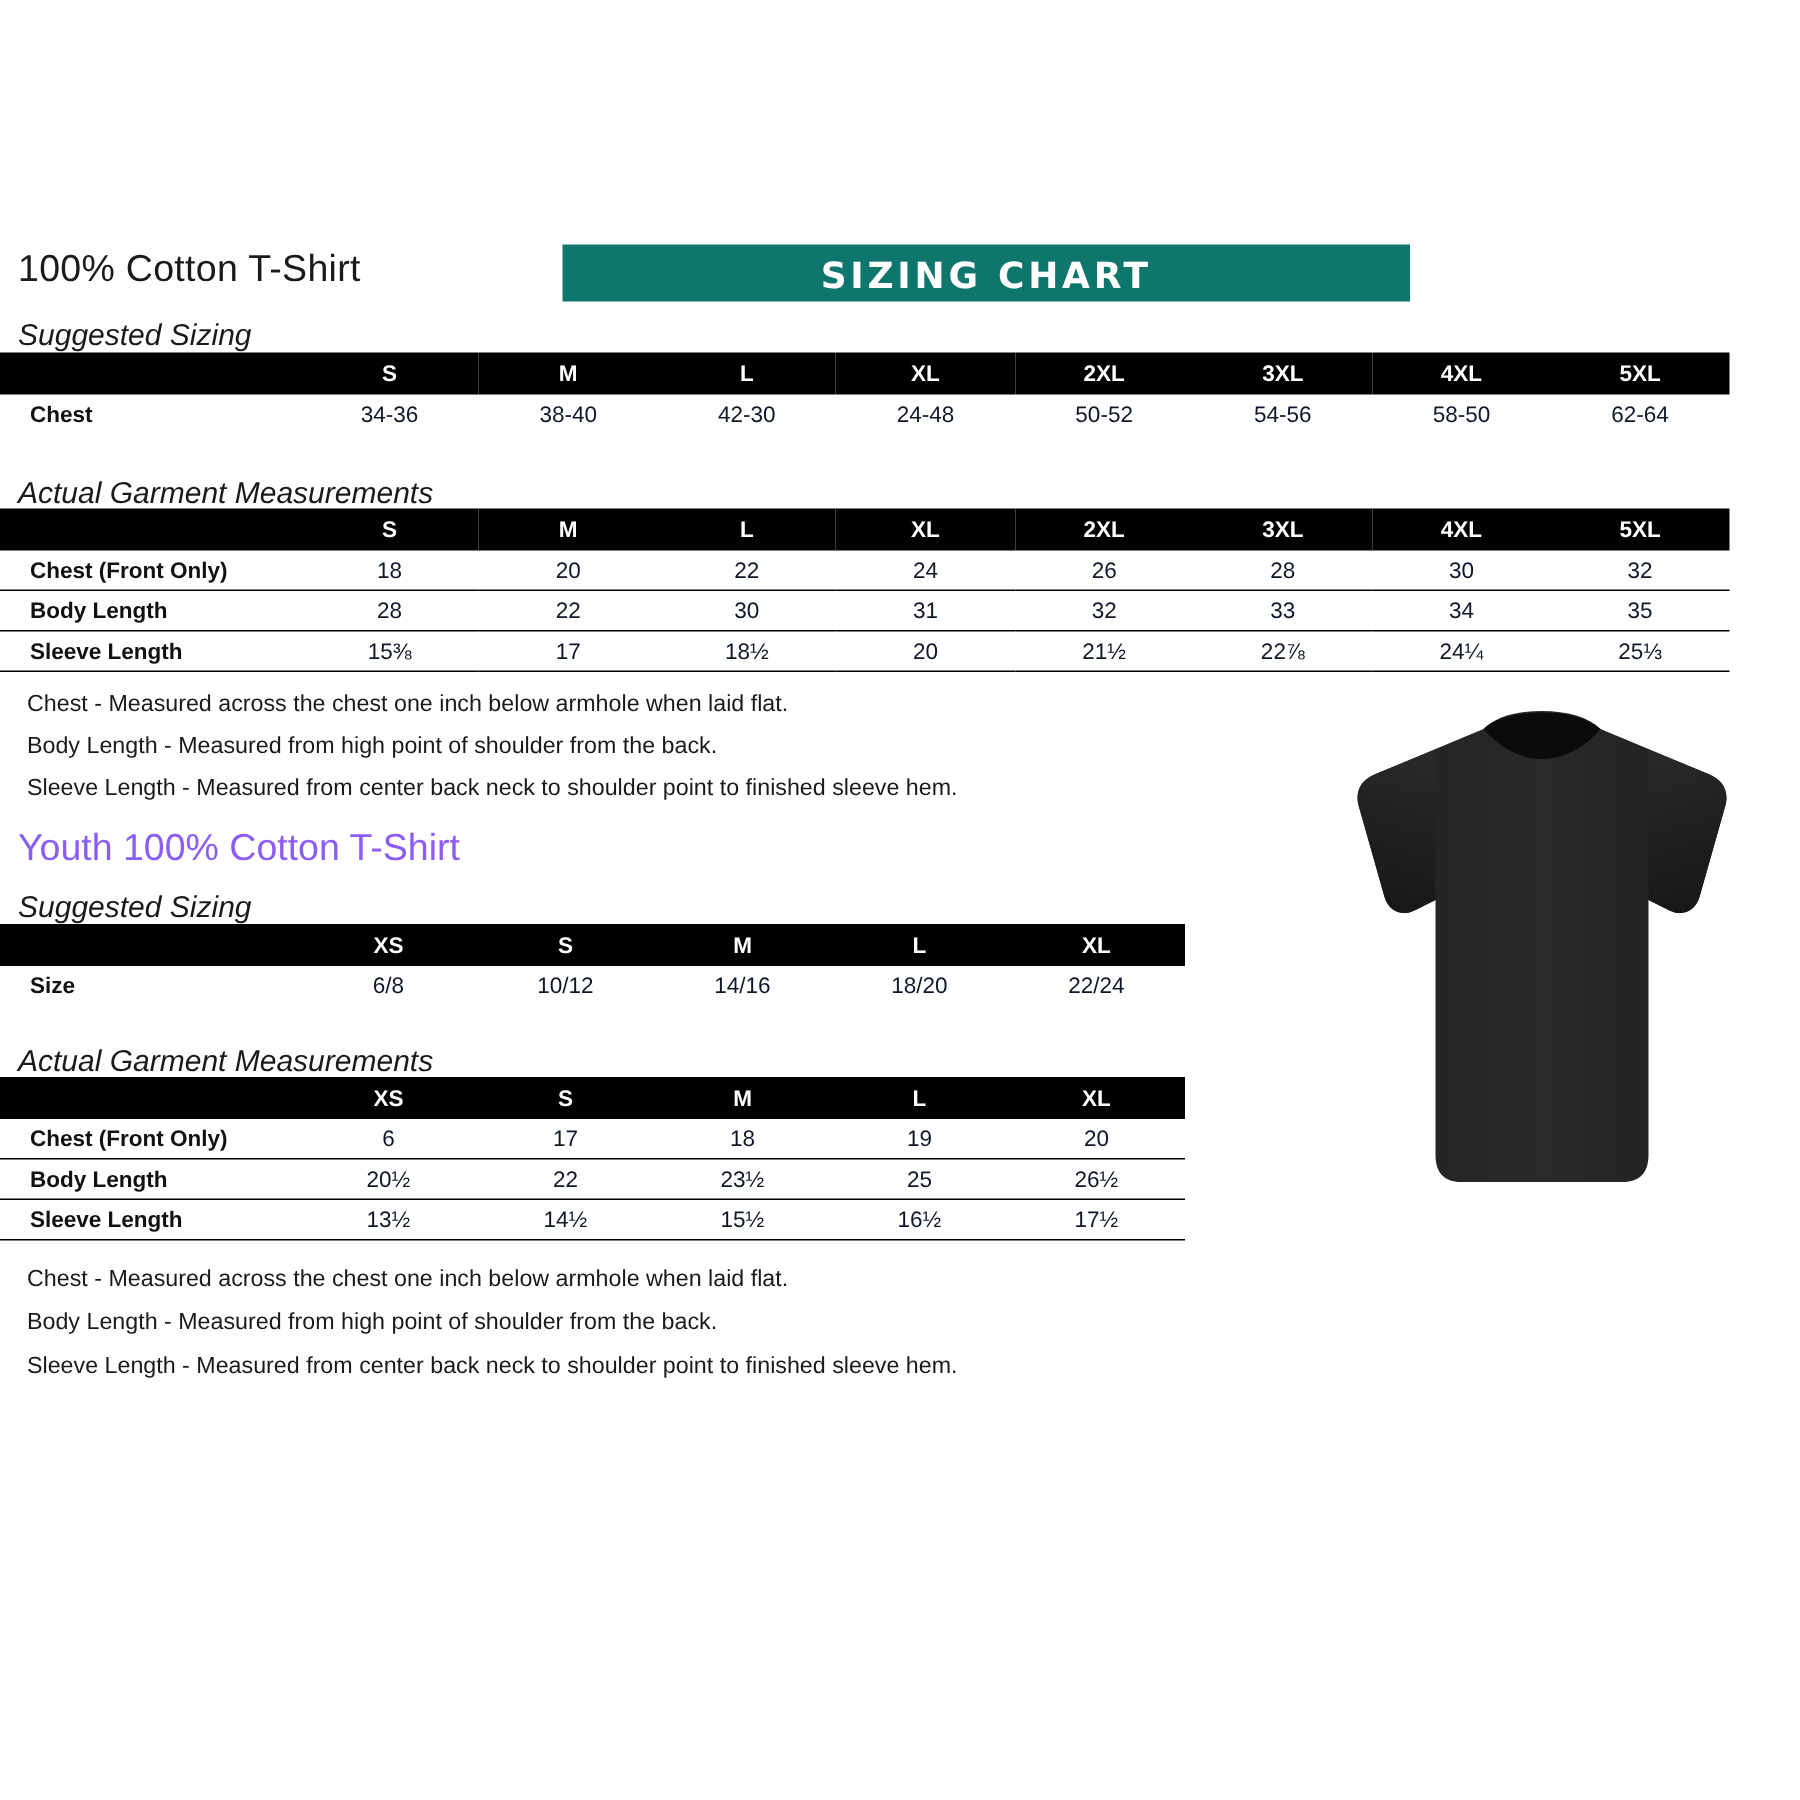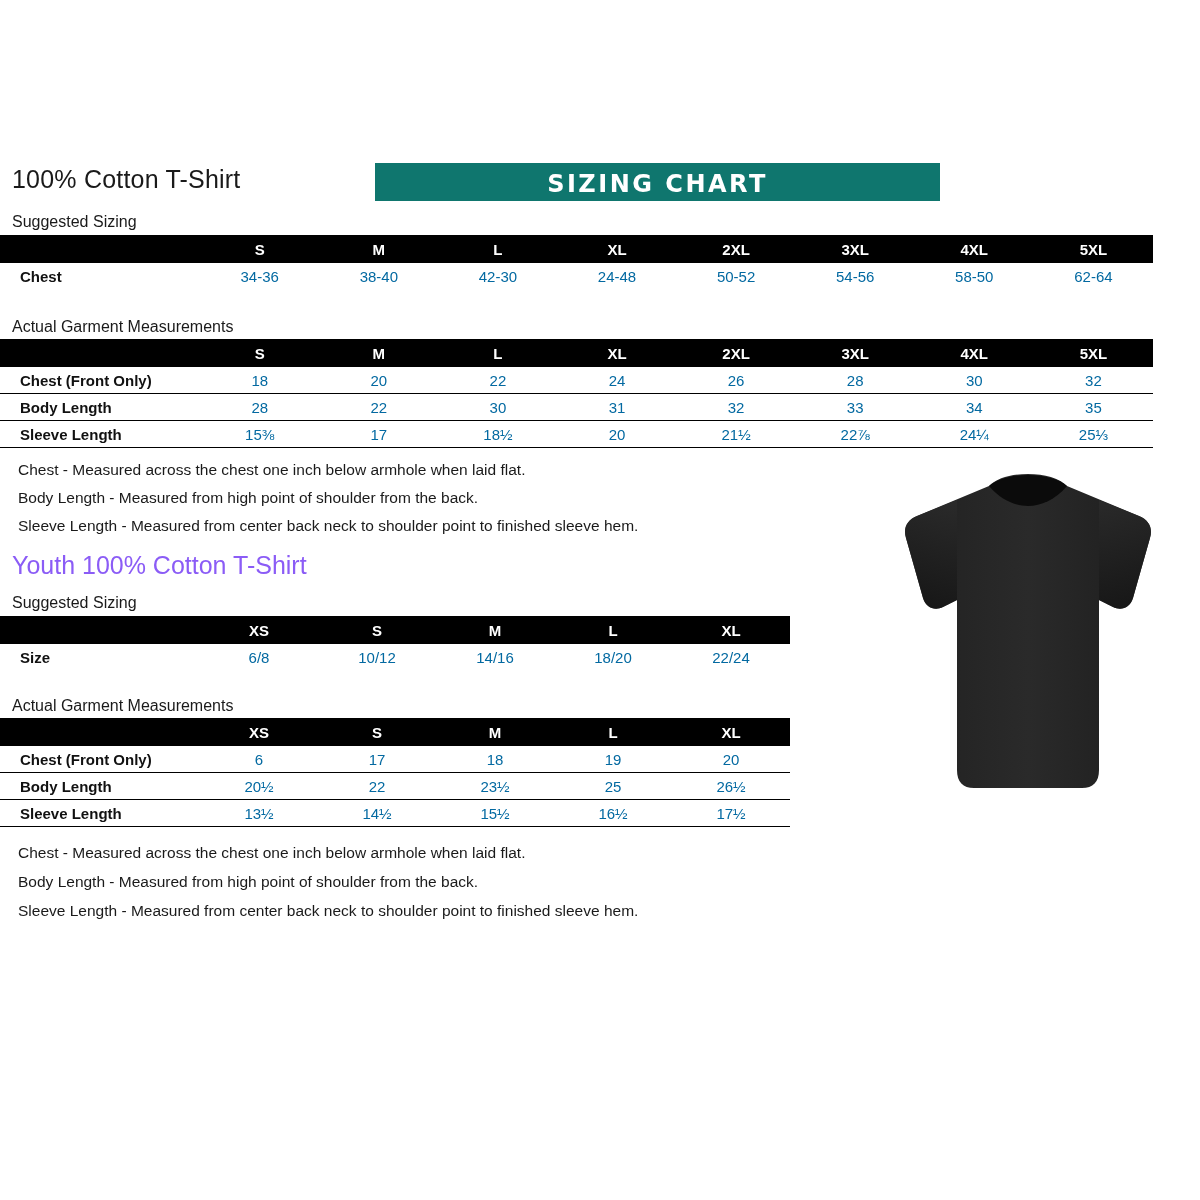--- a/index.html
+++ b/index.html
@@ -52,23 +52,24 @@
     text-align: center;
     color: #ffffff;
     font-size: 24px;
     font-weight: bold;
     letter-spacing: 2.5px;
     font-family: "DejaVu Sans", sans-serif;
   }
 
   .section-label {
     position: absolute;
-    font-size: 16px;
+    font-size: 20px;
     color: #1a1a1a;
     white-space: nowrap;
+    font-style: italic;
   }
 
   
   table.chart {
     position: absolute;
     border-collapse: collapse;
     table-layout: fixed;
   }
   table.chart th, table.chart td {
     padding: 0;
@@ -90,21 +91,21 @@
     padding-left: 6px;
   }
   table.chart tbody td.rowlabel {
     text-align: left;
     padding-left: 20px;
     font-weight: bold;
     color: #111111;
   }
   table.chart tbody td.val {
     text-align: center;
-    color: #0369a1;
+    color: #0f172a;
   }
   table.chart tbody tr td {
     border-bottom: 1.5px solid #000000;
   }
   table.chart.single tbody tr td {
     border-bottom: none;
   }
 
   
   .note {

